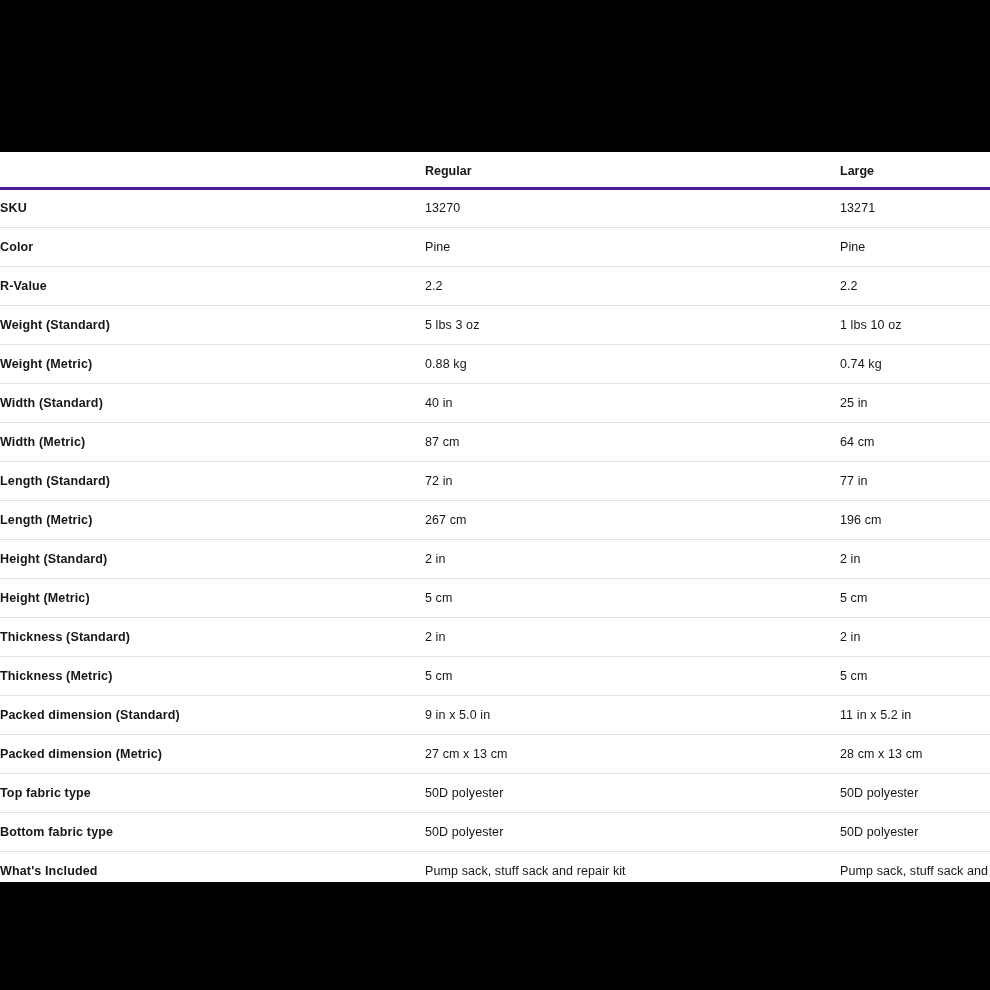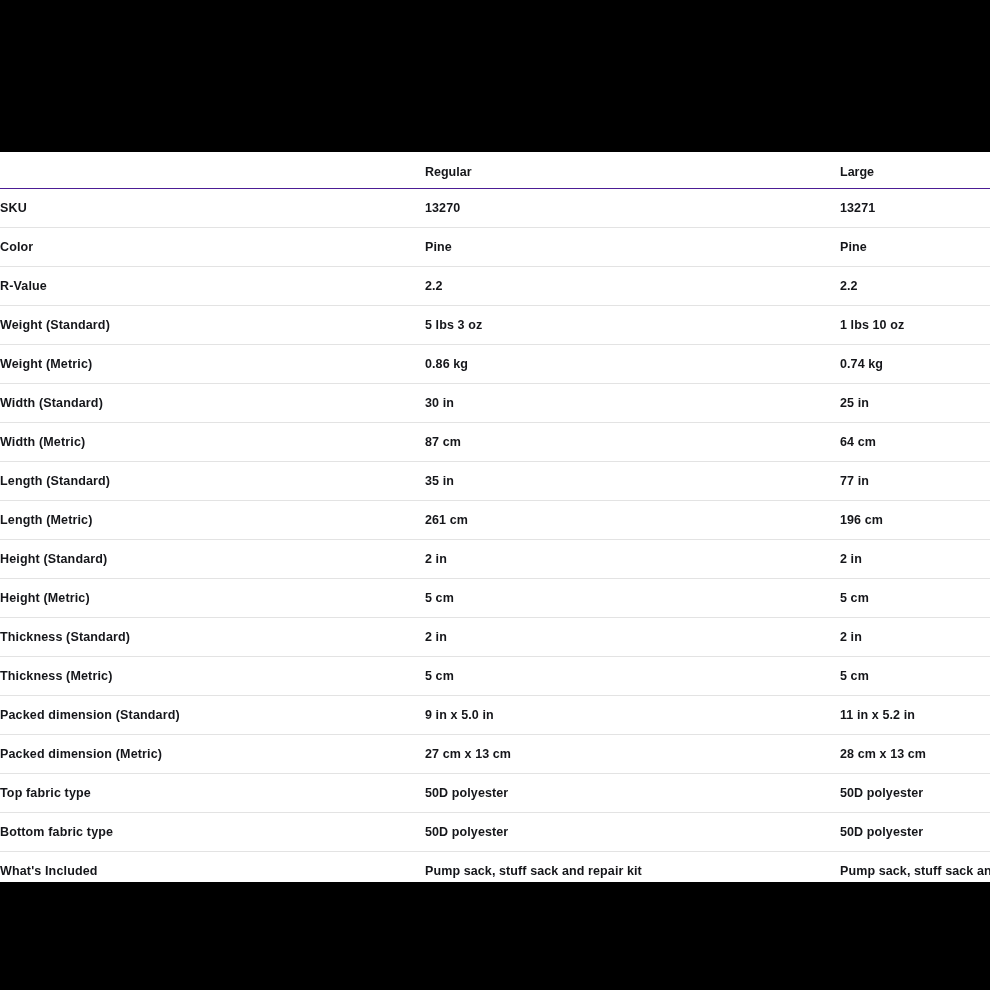--- a/index.html
+++ b/index.html
@@ -47,26 +47,26 @@
     font-size: 12.5px;
     color: #15161a;
     height: 39px;
     box-sizing: border-box;
   }
   #spec-table thead th {
     font-weight: bold;
     font-size: 12.5px;
     color: #15161a;
     height: 36px;
-    border-bottom: 1px solid #4c1d95;
+    border-bottom: 3px solid #4c1d95;
     padding-top: 4px;
   }
   #spec-table tbody td {
     border-bottom: 1px solid #e3e3e3;
-    font-weight: bold;
+    font-weight: normal;
     letter-spacing: 0.1px;
   }
   #spec-table tbody td.label-cell {
     font-weight: bold;
     letter-spacing: 0.15px;
   }
   #spec-table tbody tr:last-child td {
     border-bottom: 1px solid #e3e3e3;
   }
   
@@ -114,41 +114,41 @@
             <td>2.2</td>
             <td>2.2</td>
           </tr>
           <tr>
             <td class="label-cell">Weight (Standard)</td>
             <td>5 lbs 3 oz</td>
             <td>1 lbs 10 oz</td>
           </tr>
           <tr>
             <td class="label-cell">Weight (Metric)</td>
-            <td>0.86 kg</td>
+            <td>0.88 kg</td>
             <td>0.74 kg</td>
           </tr>
           <tr>
             <td class="label-cell">Width (Standard)</td>
-            <td>30 in</td>
+            <td>40 in</td>
             <td>25 in</td>
           </tr>
           <tr>
             <td class="label-cell">Width (Metric)</td>
             <td>87 cm</td>
             <td>64 cm</td>
           </tr>
           <tr>
             <td class="label-cell">Length (Standard)</td>
-            <td>35 in</td>
+            <td>72 in</td>
             <td>77 in</td>
           </tr>
           <tr>
             <td class="label-cell">Length (Metric)</td>
-            <td>261 cm</td>
+            <td>267 cm</td>
             <td>196 cm</td>
           </tr>
           <tr>
             <td class="label-cell">Height (Standard)</td>
             <td>2 in</td>
             <td>2 in</td>
           </tr>
           <tr>
             <td class="label-cell">Height (Metric)</td>
             <td>5 cm</td>

